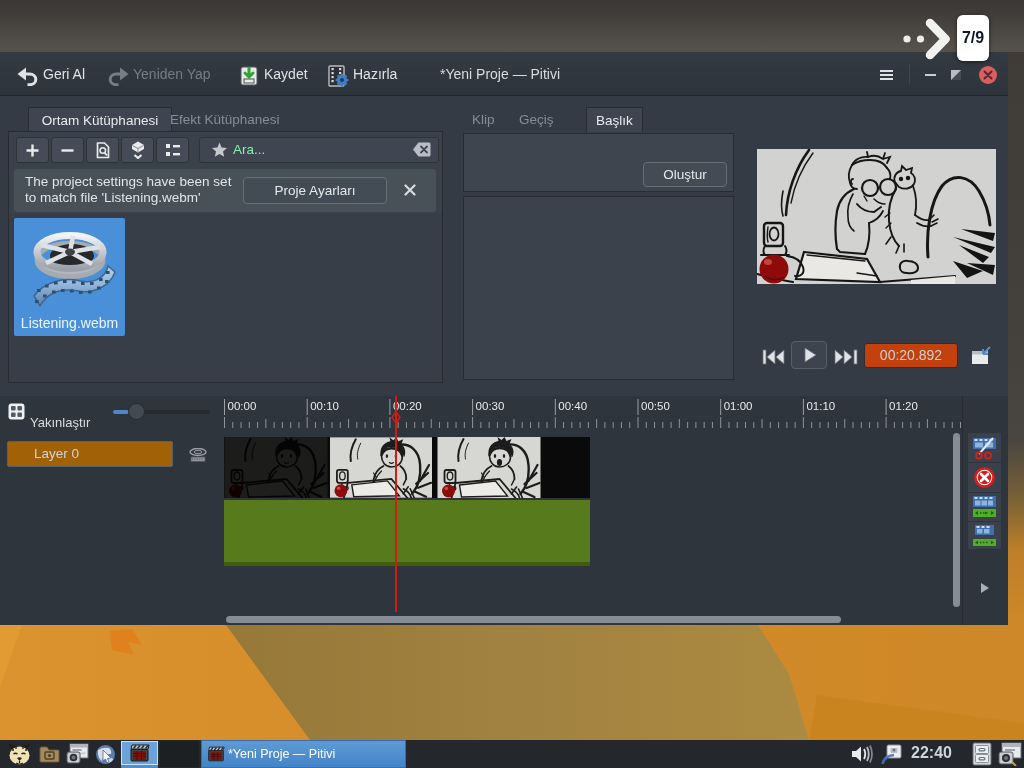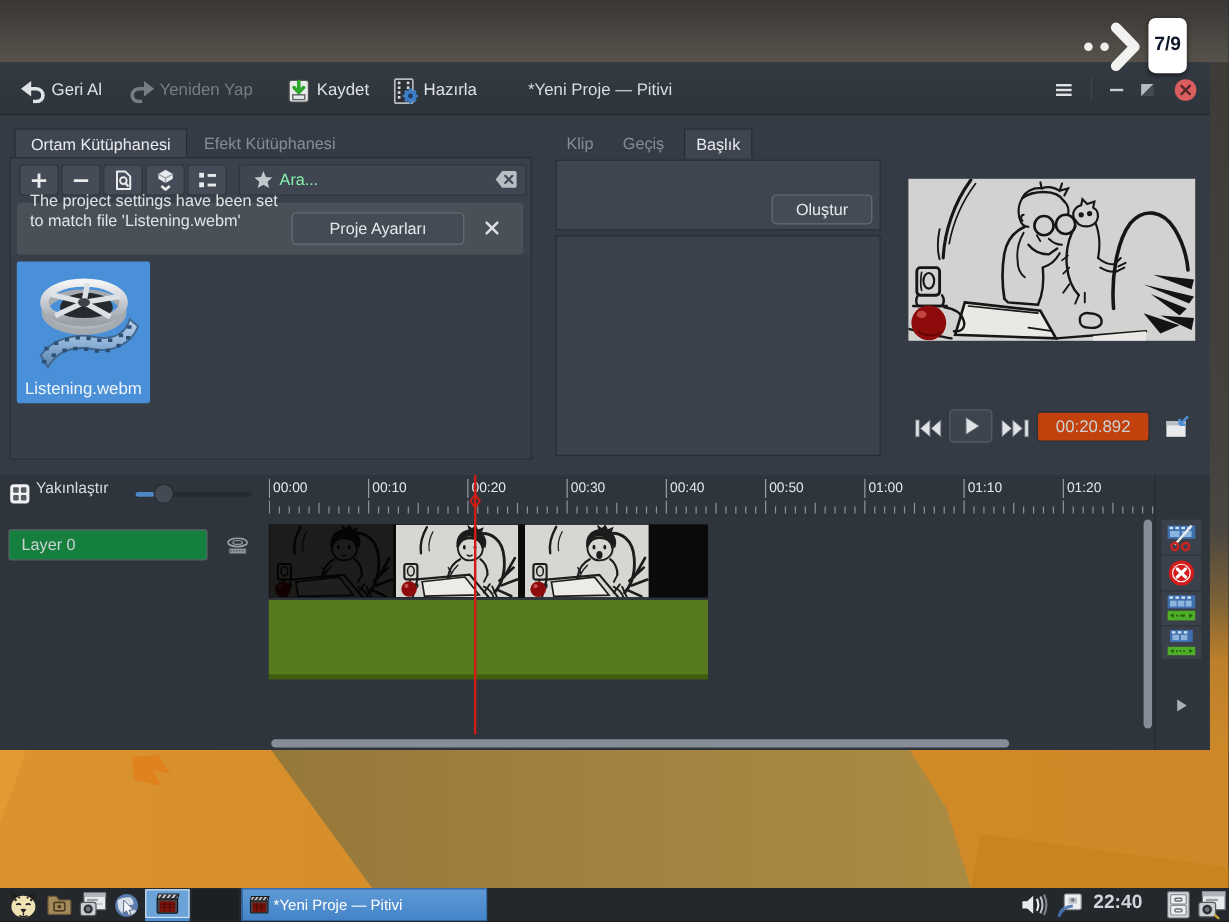--- a/index.html
+++ b/index.html
@@ -20,21 +20,21 @@
   
   #win { left:0; top:52px; width:1008px; height:573px; background:#353b44; border-bottom:1px solid #22262a;text-decoration:underline; }
   #headerbar { left:0; top:0; width:1008px; height:44px;
     background:linear-gradient(180deg,#343a42,#2e343c); border-bottom:1px solid #22262b; }
   .hbtext { font-size:14px; color:#dfe3e6; }
   .hbdim { color:#767d85; }
 
   
   .panelbox { background:#3a414b; border:1px solid #272c32; }
   .tab-active { background:#3e4550; border:1px solid #272c32; border-bottom:none;
-    color:#e9ebee; font-size:13.5px; text-align:center; }
+    color:#e9ebee; font-size:13.5px; text-align:center;margin-left:16px; }
   .tab-dim { color:#868d95; font-size:13.5px; }
   .tbtn { background:#454c57; border:1px solid #2e333a; border-radius:3px; }
 
   
   #timeline { left:0; top:396px; width:1008px; height:229px; background:#2f353d; }
 
   .scroll { background:#868d97; border-radius:4px; }
 </style>
 </head>
 <body>
@@ -168,21 +168,21 @@
     <svg class="abs" style="left:211px;top:90px" width="17" height="16" viewBox="0 0 17 16">
       <path d="M8.5 0.5 L10.6 5.4 L16 5.9 L12 9.4 L13.2 14.7 L8.5 12 L3.8 14.7 L5 9.4 L1 5.9 L6.4 5.4 Z" fill="#c3c8cd"></path>
     </svg>
     <div class="abs" style="left:233px;top:90px;font-size:13.5px;color:#86efac">Ara...</div>
     <svg class="abs" style="left:413px;top:90px" width="18" height="15" viewBox="0 0 18 15">
       <path d="M5.5 0.5 H16 a1.5 1.5 0 0 1 1.5 1.5 v11 a1.5 1.5 0 0 1 -1.5 1.5 H5.5 L0 7.5 Z" fill="#b9bec5"></path>
       <path d="M8 4.5 L14 10.5 M14 4.5 L8 10.5" stroke="#3f4651" stroke-width="1.8" stroke-linecap="round"></path>
     </svg>
 
     <div class="abs" style="left:14px;top:117px;width:422px;height:43px;background:#485058;border-radius:3px"></div>
-    <div class="abs" style="left:25px;top:108px;font-size:13.5px;color:#e2e5e8;line-height:16px">The project settings have been set<br>to match file 'Listening.webm'</div>
+    <div class="abs" style="left:25px;top:122px;font-size:13.5px;color:#e2e5e8;line-height:16px">The project settings have been set<br>to match file 'Listening.webm'</div>
     <div class="abs" style="left:243px;top:125px;width:144px;height:27px;background:#434b54;border:1px solid #676e76;border-radius:4px;color:#e6e9ec;font-size:13.5px;text-align:center;line-height:25px">Proje Ayarları</div>
     <svg class="abs" style="left:404px;top:132px" width="12" height="12" viewBox="0 0 12 12">
       <path d="M1.5 1.5 L10.5 10.5 M10.5 1.5 L1.5 10.5" stroke="#d8dbdf" stroke-width="2.2" stroke-linecap="round"></path>
     </svg>
 
     <div class="abs" style="left:9px;top:161px;width:433px;height:169px;background:#373e48"></div>
     <div class="abs" style="left:14px;top:166px;width:111px;height:118px;background:#4a90d8;border-radius:2px"></div>
 
     <svg class="abs" style="left:20px;top:170px" width="99" height="92" viewBox="0 0 99 92">
       <defs>
@@ -341,21 +341,21 @@
 
   <div class="abs" id="timeline">
 
     <svg class="abs" style="left:8px;top:7px" width="17" height="17" viewBox="0 0 17 17">
       <rect x="0.5" y="0.5" width="16" height="16" rx="3" fill="#f0f1f2"></rect>
       <rect x="3" y="3" width="4.6" height="4.6" rx="1" fill="#555b62"></rect>
       <rect x="9.4" y="3" width="4.6" height="4.6" rx="1" fill="#555b62"></rect>
       <rect x="3" y="9.4" width="4.6" height="4.6" rx="1" fill="#555b62"></rect>
       <rect x="9.4" y="9.4" width="4.6" height="4.6" rx="1" fill="#555b62"></rect>
     </svg>
-    <div class="abs" style="left:30px;top:3px;font-size:13px;color:#d9dde1">Yakınlaştır</div>
+    <div class="abs" style="left:30px;top:19px;font-size:13px;color:#d9dde1">Yakınlaştır</div>
     <div class="abs" style="left:113px;top:14px;width:97px;height:4px;background:#262b30;border-radius:2px"></div>
     <div class="abs" style="left:113px;top:14px;width:16px;height:4px;background:#4d87c6;border-radius:2px"></div>
     <div class="abs" style="left:128px;top:7px;width:17px;height:17px;background:#434a53;border:1px solid #262b31;border-radius:50%"></div>
 
     <svg class="abs" id="ruler" style="left:224px;top:3px" width="738" height="33" viewBox="0 0 738 33">
         <line x1="0.5" y1="0" x2="0.5" y2="16" stroke="#9aa0a7" stroke-width="1"></line>
         <text x="3.5" y="11" font-size="11.5" fill="#e6e9ec" font-family="Liberation Sans, sans-serif">00:00</text>
         <line x1="83.2" y1="0" x2="83.2" y2="16" stroke="#9aa0a7" stroke-width="1"></line>
         <text x="86.2" y="11" font-size="11.5" fill="#e6e9ec" font-family="Liberation Sans, sans-serif">00:10</text>
         <line x1="165.9" y1="0" x2="165.9" y2="16" stroke="#9aa0a7" stroke-width="1"></line>
@@ -457,21 +457,21 @@
         <line x1="678.6399999999992" y1="23" x2="678.6399999999992" y2="29" stroke="#8d939b" stroke-width="1"></line>
         <line x1="686.9099999999992" y1="23" x2="686.9099999999992" y2="29" stroke="#8d939b" stroke-width="1"></line>
         <line x1="695.1799999999992" y1="23" x2="695.1799999999992" y2="29" stroke="#8d939b" stroke-width="1"></line>
         <line x1="703.4499999999991" y1="20" x2="703.4499999999991" y2="29" stroke="#8d939b" stroke-width="1"></line>
         <line x1="711.7199999999991" y1="23" x2="711.7199999999991" y2="29" stroke="#8d939b" stroke-width="1"></line>
         <line x1="719.9899999999991" y1="23" x2="719.9899999999991" y2="29" stroke="#8d939b" stroke-width="1"></line>
         <line x1="728.2599999999991" y1="23" x2="728.2599999999991" y2="29" stroke="#8d939b" stroke-width="1"></line>
         <line x1="736.5299999999991" y1="23" x2="736.5299999999991" y2="29" stroke="#8d939b" stroke-width="1"></line>
       </svg>
 
-    <div class="abs" style="left:7px;top:45px;width:166px;height:26px;background:#15803d;border:1px solid #59616b;border-radius:2px;color:#ced3d8;font-size:13.5px;line-height:24px;padding-left:10px">Layer 0</div>
+    <div class="abs" style="left:7px;top:45px;width:166px;height:26px;background:#a16207;border:1px solid #59616b;border-radius:2px;color:#ced3d8;font-size:13.5px;line-height:24px;padding-left:26px">Layer 0</div>
     <svg class="abs" style="left:189px;top:52px" width="18" height="14" viewBox="0 0 18 14">
       <ellipse cx="9" cy="4" rx="8" ry="3.5" fill="none" stroke="#9aa0a8" stroke-width="1.4"></ellipse>
       <ellipse cx="9" cy="4" rx="4" ry="1.6" fill="none" stroke="#9aa0a8" stroke-width="1"></ellipse>
       <rect x="2" y="9" width="14" height="4.5" fill="#8e959d" stroke="#50565c" stroke-width="0.8"></rect>
       <path d="M3 11 H15" stroke="#50565c" stroke-width="1" stroke-dasharray="1.2 1.2"></path>
     </svg>
 
     <div class="abs" style="left:224px;top:41px;width:366px;height:61px;background:#0a0a0a"></div>
     <div class="abs" id="thumb1" style="left:224px;top:41px;width:104px;height:61px;overflow:hidden"><svg width="104" height="61" viewBox="0 0 103 61" style="filter:brightness(0.13)">
           <rect x="0" y="0" width="103" height="61" fill="#d6d6d2"></rect>

